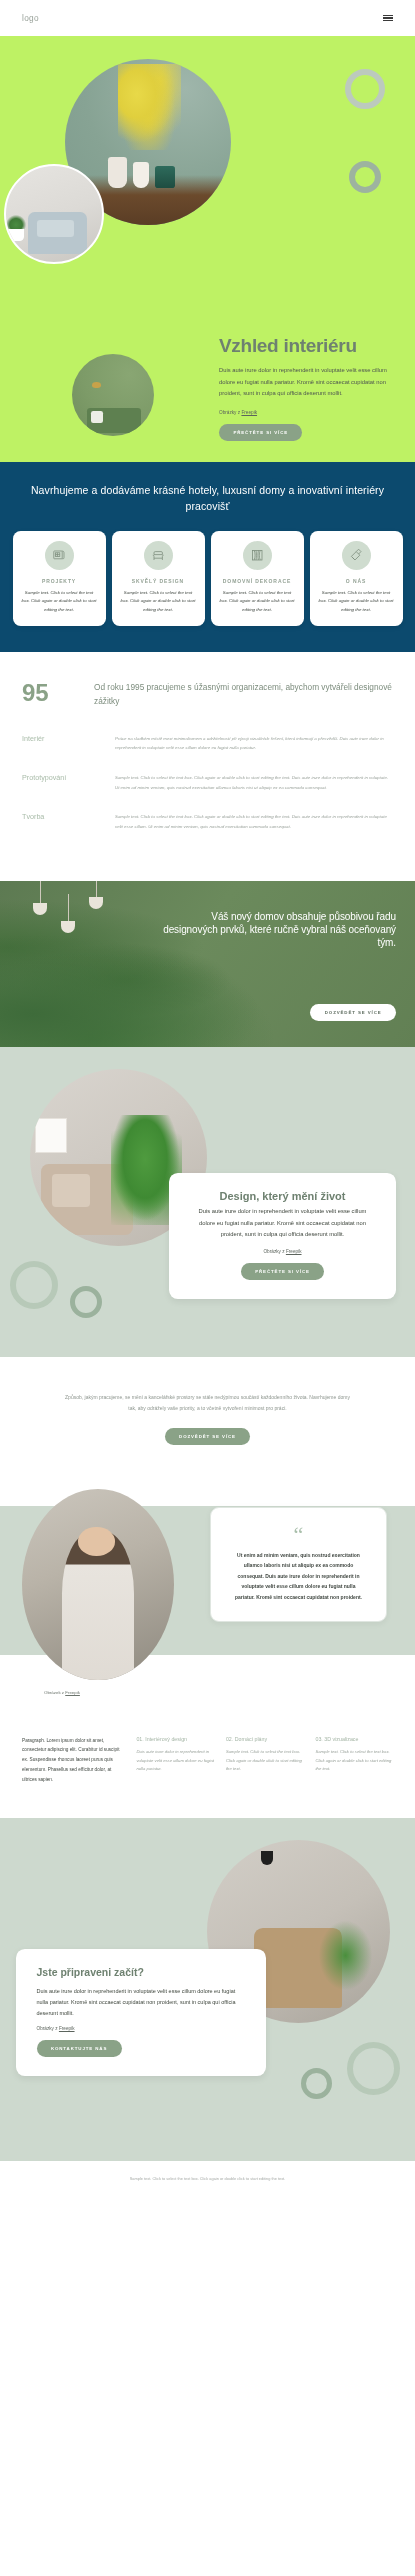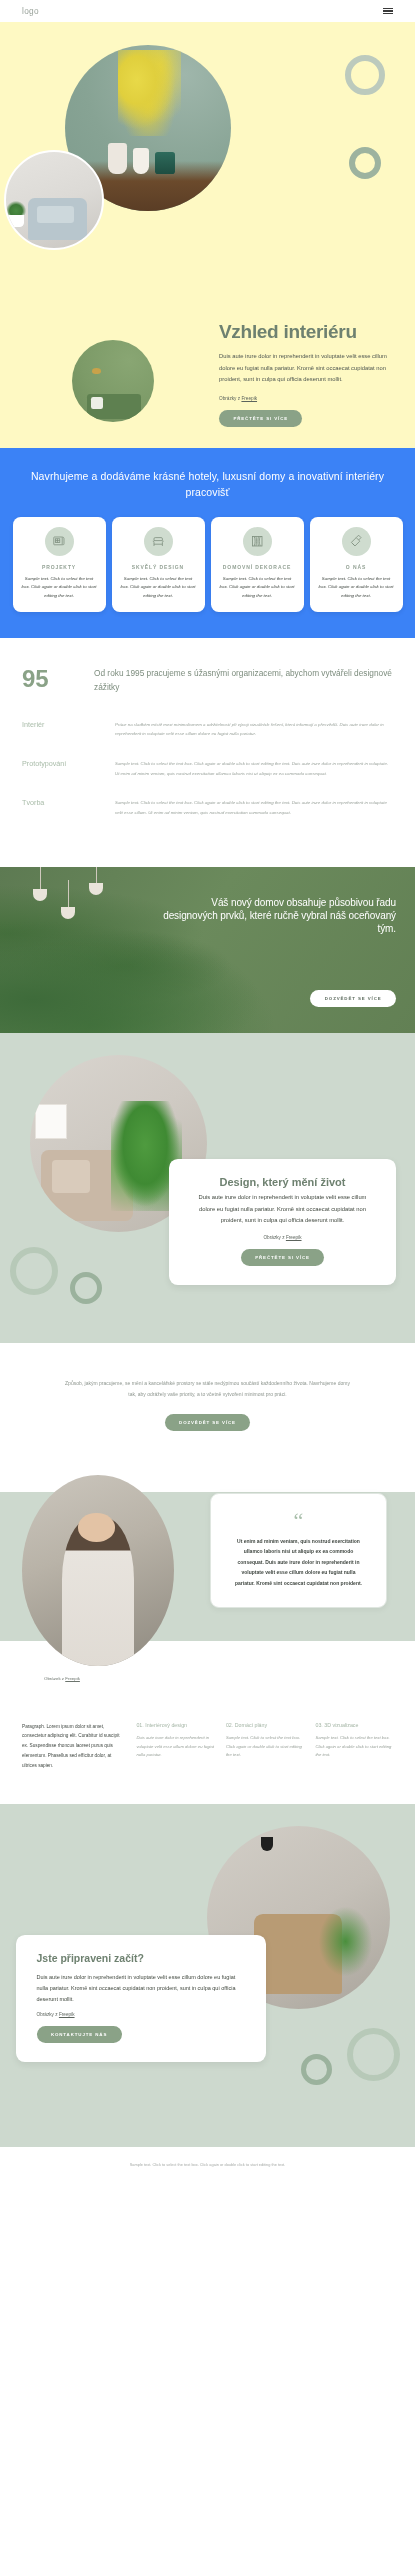--- a/index.html
+++ b/index.html
@@ -8,29 +8,29 @@
     font-family:"Liberation Sans", sans-serif;
     background:#ffffff;
     color:#3f4a41;
     width:415px;
     overflow-x:hidden;
   }
   .cond { font-family:"Liberation Sans Narrow","Liberation Sans",sans-serif; }
 
   
   .site-header{
-    height:22px; background:#fff; display:flex; align-items:center;
+    height:36px; background:#fff; display:flex; align-items:center;
     justify-content:space-between; padding:0 22px;
   }
   .logo{ font-size:8.3px; color:#9aa39b; letter-spacing:0.3px; }
   .burger{ display:flex; flex-direction:column; gap:1.7px; cursor:pointer; }
   .burger span{ display:block; width:10.5px; height:1.1px; background:#3a3a3a; }
 
   
-  .hero{ position:relative; background:#fef9c3; height:426px; overflow:hidden; }
+  .hero{ position:relative; background:#bef264; height:426px; overflow:hidden; }
   .hero-ring-lg{
     position:absolute; right:30px; top:33px; width:40px; height:40px;
     border:6px solid #bccabd; border-radius:50%;
   }
   .hero-ring-sm{
     position:absolute; right:34px; top:125px; width:32px; height:32px;
     border:6px solid #9db39f; border-radius:50%;
   }
   .hero-circle-main{
     position:absolute; left:65px; top:23px; width:166px; height:166px;
@@ -113,21 +113,21 @@
   .credit a{ color:#5c645d; text-decoration:underline; }
   .btn{
     display:inline-block; background:#8aa287; color:#fff; font-size:4.4px;
     letter-spacing:0.9px; font-weight:700; padding:6px 14.4px; border-radius:12px;
     border:none; cursor:pointer; text-align:center;
   }
   .btn-white{ background:#fff; color:#5d6b5e; }
 
   
   .services{
-    background:#3b82f6; padding:21px 7.7px 26.6px; position:relative;
+    background:#0c4a6e; padding:21px 7.7px 26.6px; position:relative;
   }
   .services h2{
     color:#fff; text-align:center; font-size:10.5px; font-weight:400;
     line-height:1.5; margin-bottom:16.6px; letter-spacing:0.1px;
   }
   .cards{ display:flex; gap:6px; justify-content:center; }
   .card{
     background:#fff; border-radius:7.7px; width:93px; padding:10px 7.7px 12px;
     text-align:center; box-shadow:0 1.1px 4.4px rgba(0,0,0,.08);
   }

